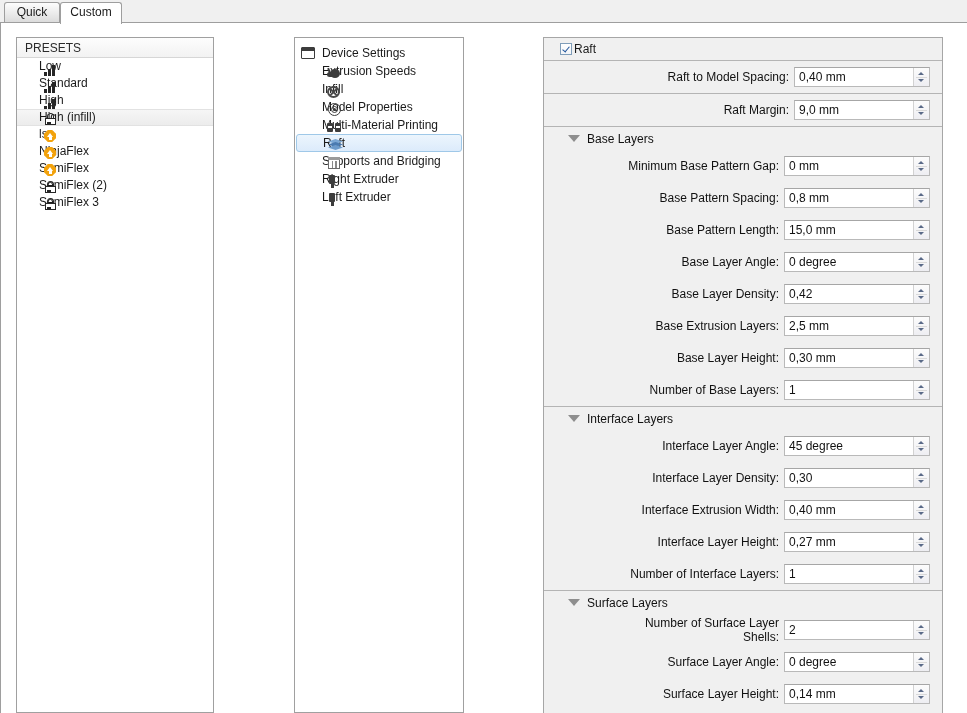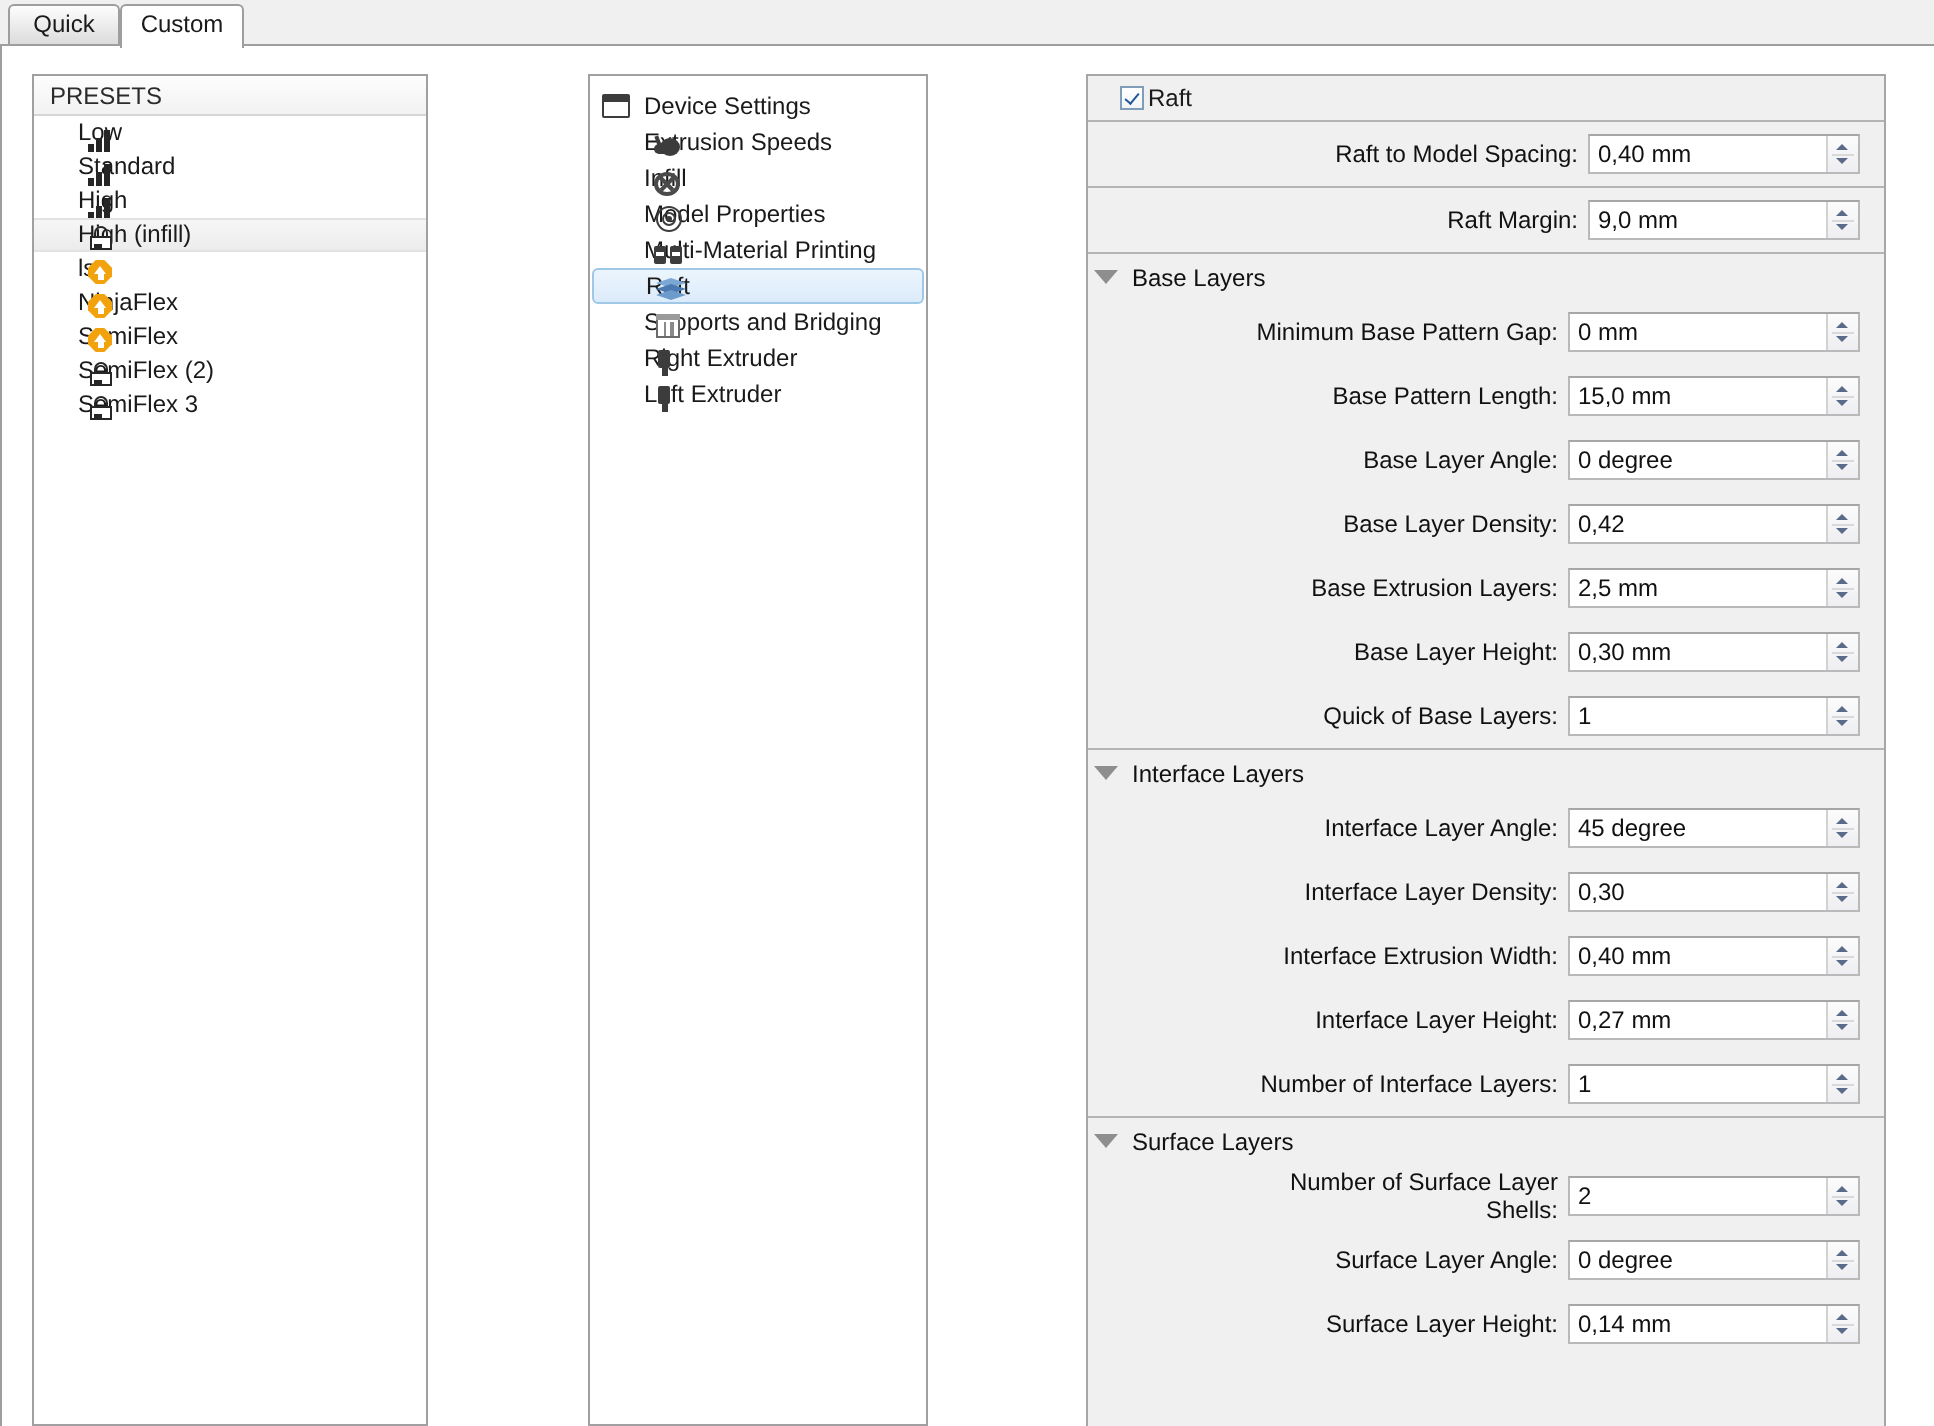--- a/index.html
+++ b/index.html
@@ -312,21 +312,21 @@
     border-left:3px solid transparent;border-right:3px solid transparent;
     border-top:3px solid #5a6a88;
   }
   .spin:after{
     content:"";position:absolute;left:2px;top:8.5px;width:11px;height:1px;background:#d9d9d9;
   }
   
   .ghead{
     height:23px;
     display:flex;align-items:center;
-    padding-left:3px;
+    padding-left:24px;
     font-size:12px;color:#111;
     background:#f0f0f0;
   }
   .tri{
     width:0;height:0;
     border-left:6px solid transparent;border-right:6px solid transparent;
     border-top:7px solid #8e8e8e;
     margin-right:7px;flex:0 0 auto;
   }
   .gsection{background:#f0f0f0;}
@@ -410,20 +410,30 @@
             <span class="flabel">Minimum Base Pattern Gap:</span>
             <span class="fwrap w2">
               <span class="fval">0 mm</span>
               <span class="spin">
                 <u></u>
                 <d></d>
               </span>
             </span>
           </div>
           <div class="frow">
+            <span class="flabel">Base Pattern Spacing:</span>
+            <span class="fwrap w2">
+              <span class="fval">0,8 mm</span>
+              <span class="spin">
+                <u></u>
+                <d></d>
+              </span>
+            </span>
+          </div>
+          <div class="frow">
             <span class="flabel">Base Pattern Length:</span>
             <span class="fwrap w2">
               <span class="fval">15,0 mm</span>
               <span class="spin">
                 <u></u>
                 <d></d>
               </span>
             </span>
           </div>
           <div class="frow">
@@ -460,21 +470,21 @@
             <span class="flabel">Base Layer Height:</span>
             <span class="fwrap w2">
               <span class="fval">0,30 mm</span>
               <span class="spin">
                 <u></u>
                 <d></d>
               </span>
             </span>
           </div>
           <div class="frow">
-            <span class="flabel">Quick of Base Layers:</span>
+            <span class="flabel">Number of Base Layers:</span>
             <span class="fwrap w2">
               <span class="fval">1</span>
               <span class="spin">
                 <u></u>
                 <d></d>
               </span>
             </span>
           </div>
         </div>
         <div class="sep2"></div>

